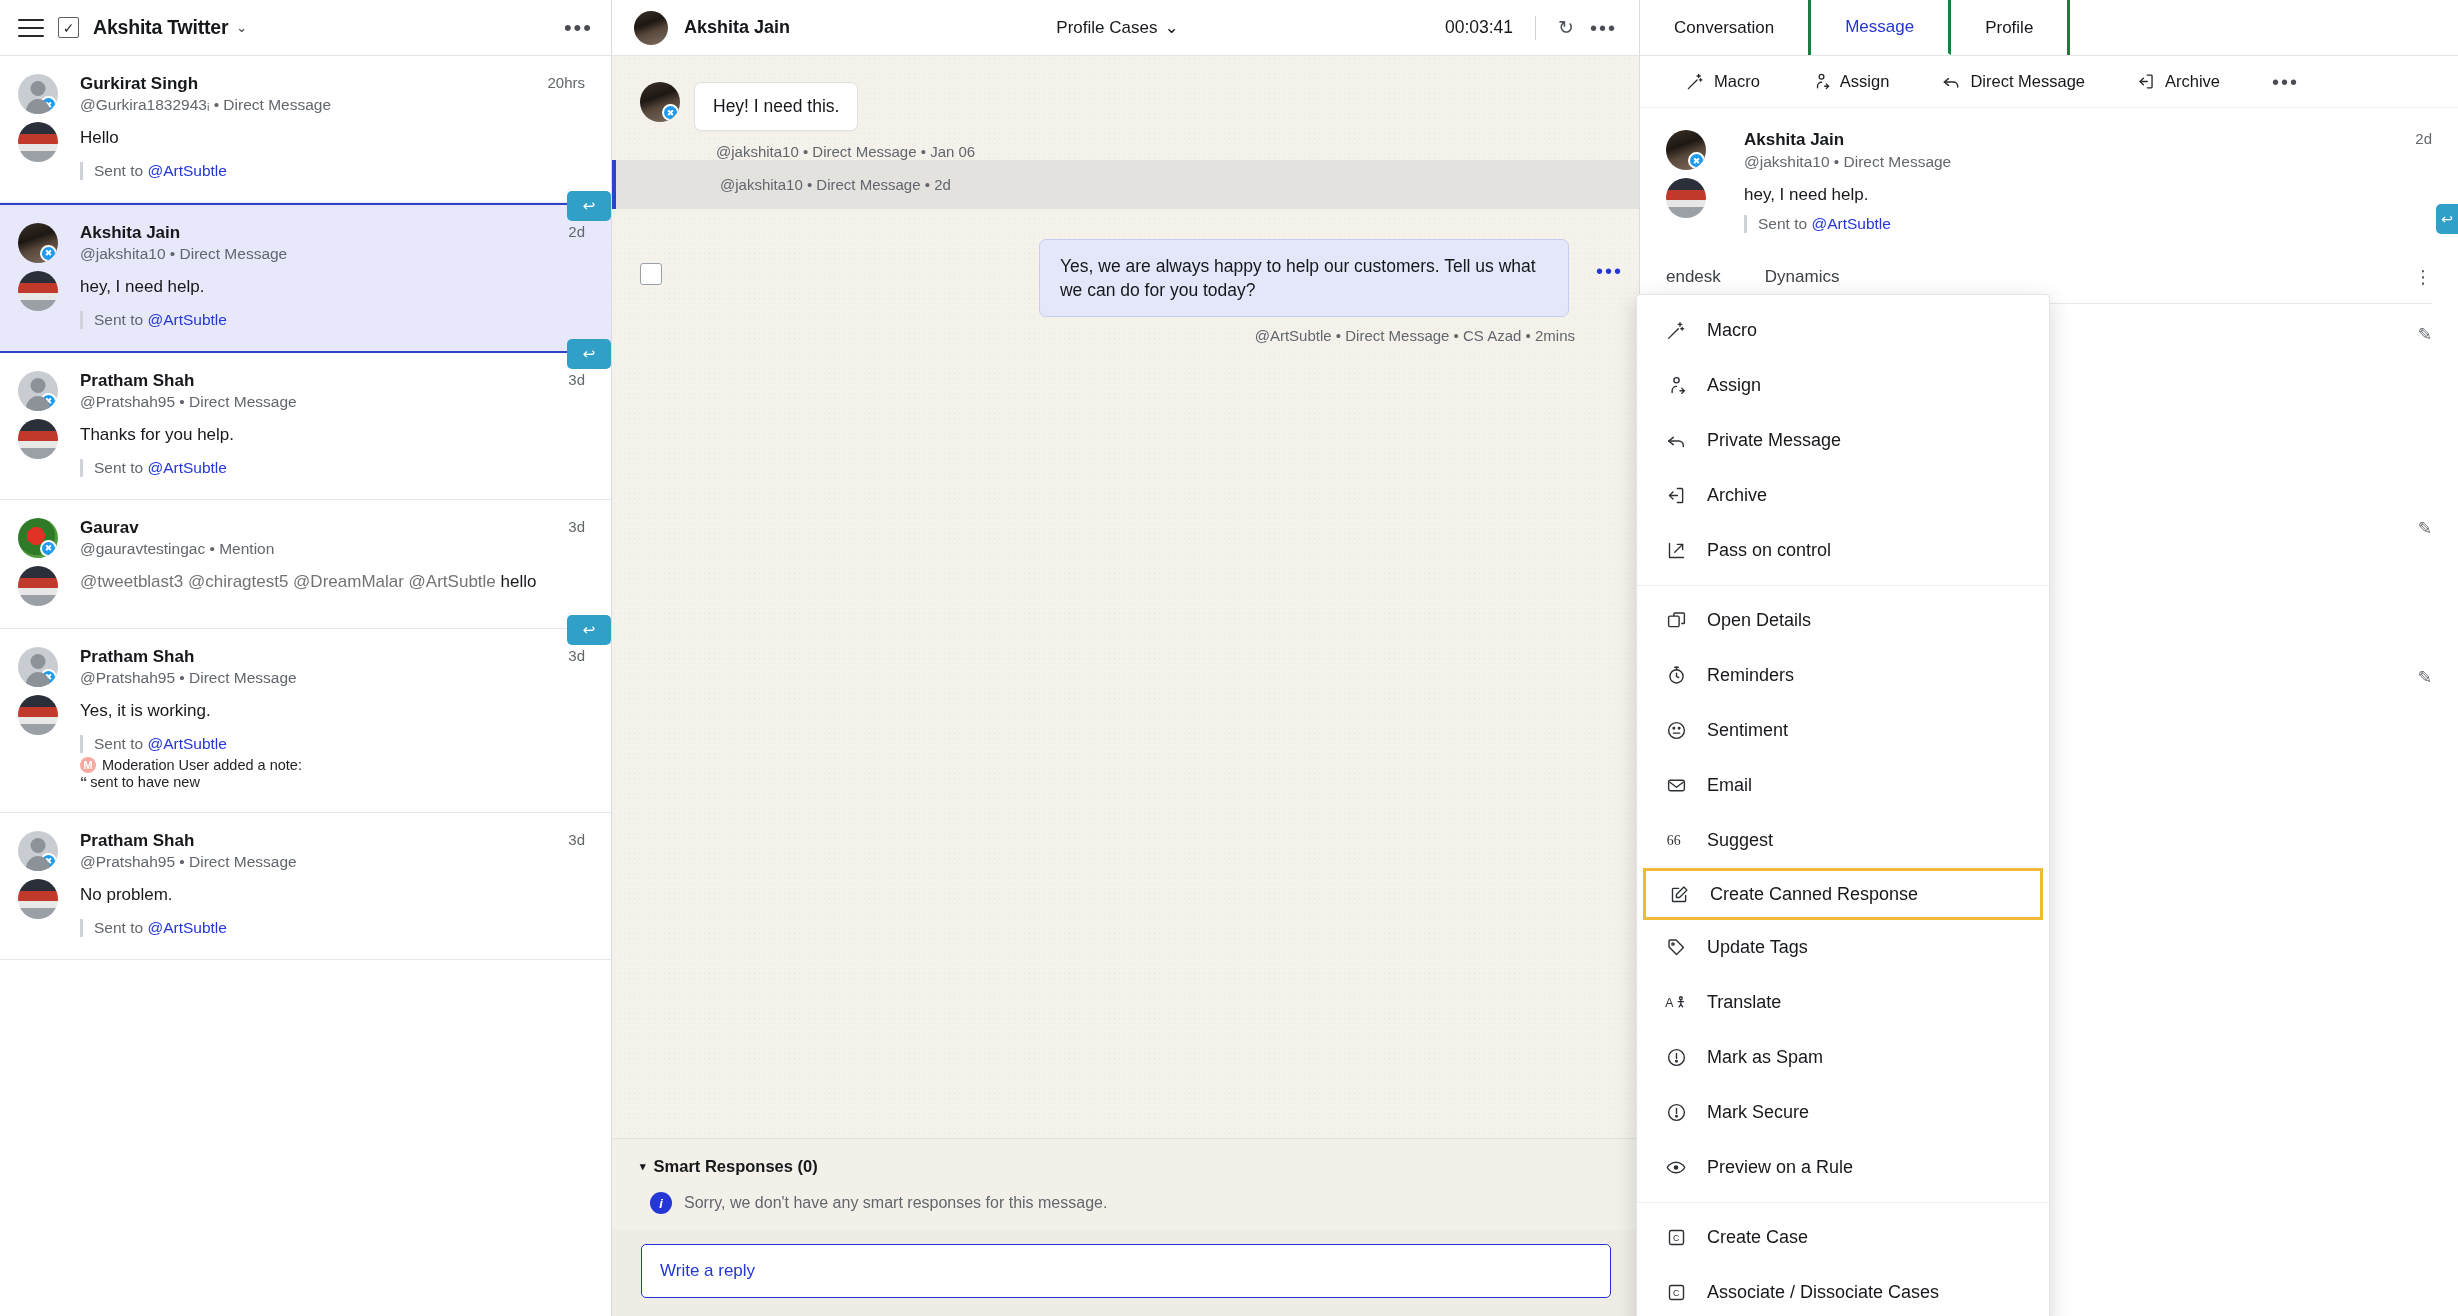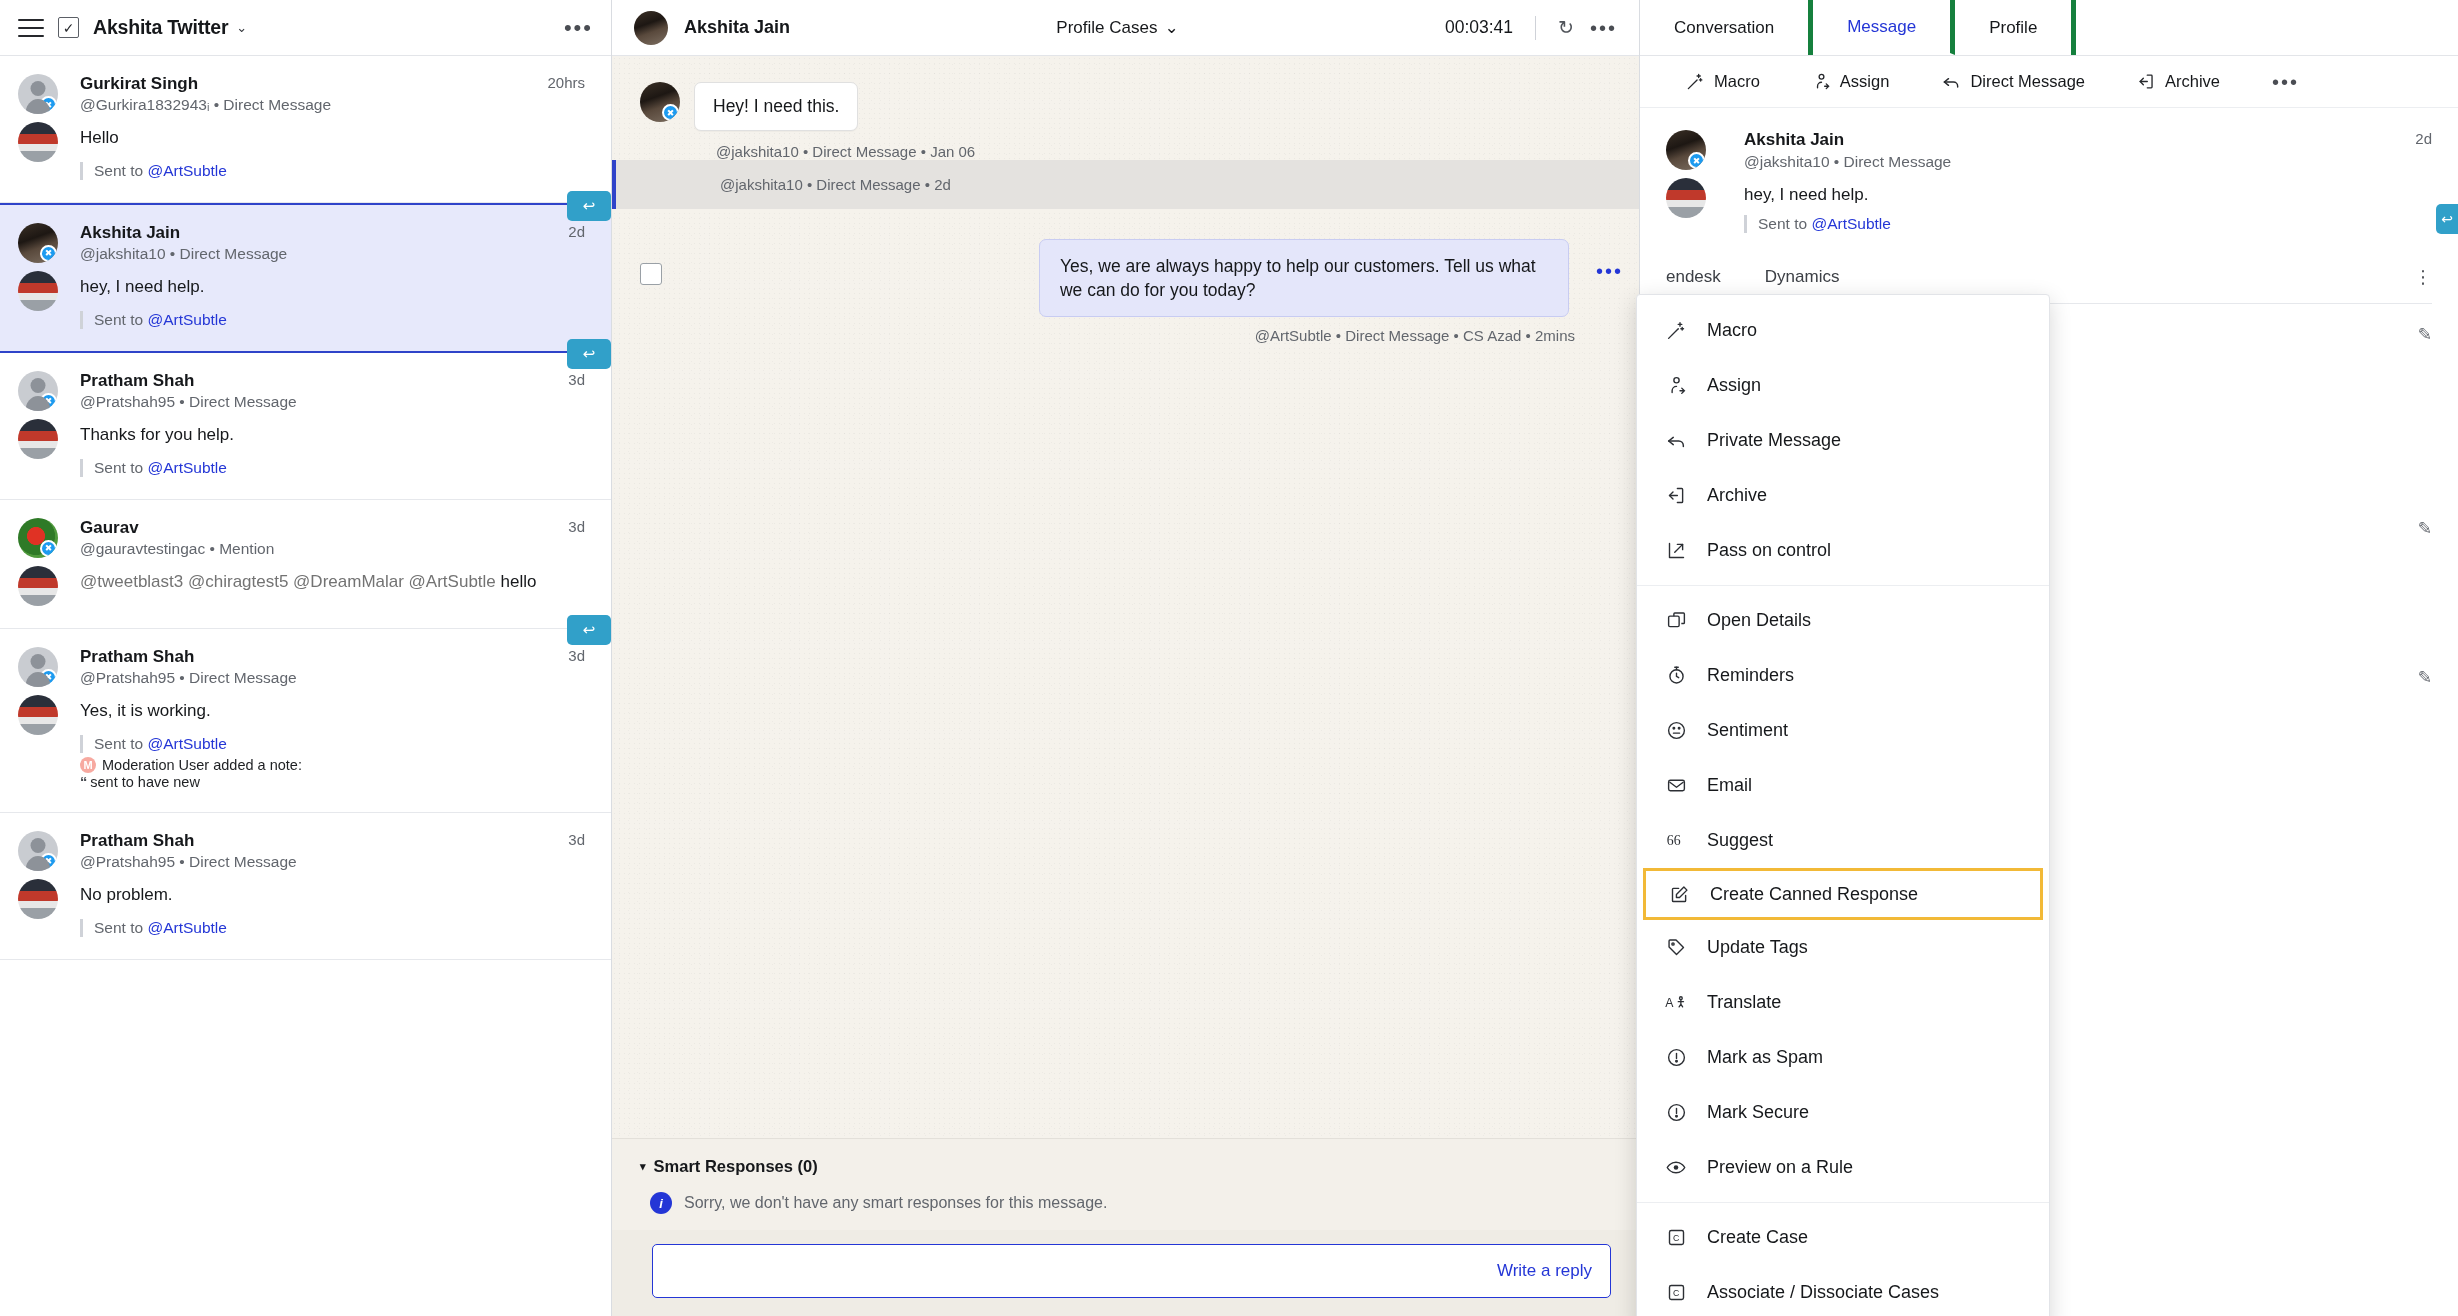--- a/index.html
+++ b/index.html
@@ -158,32 +158,32 @@
     border-top:1px solid #e3e0da;
     padding:18px 28px 16px 28px;
     background:transparent;
   }
   .smart-title { font-size:16.5px;font-weight:bold;color:#16181b; display:flex;align-items:center;gap:8px;}
   .caret { font-size:11px; color:#16181b;}
   .smart-body { display:flex;align-items:center;gap:12px;margin-top:16px;padding-left:10px;}
   .info-ic { width:22px;height:22px;border-radius:50%;background:#2436d6;color:#fff;
     display:flex;align-items:center;justify-content:center;font-size:13px;font-style:italic;font-weight:bold;}
   .smart-txt { font-size:16px;color:#62666d; }
-  .composer { padding:14px 28px 18px 40px; background:#efece5;text-align:right; }
+  .composer { padding:14px 28px 18px 29px; background:#efece5; }
   .reply-box {
     border:1.8px solid #2436d6; border-radius:5px; background:#fff;
     padding:16px 18px; font-size:17px; color:#2436d6;
   }
 
   
   .right-panel { flex:1; height:100%; background:#fff; display:flex;flex-direction:column; position:relative;}
   .rtabs { display:flex; height:56px;min-height:56px; border-bottom:1px solid #e3e5e9;}
   .rtab {
     padding:0 34px; display:flex;align-items:center; font-size:17px; color:#16181b;
-    border-right:5px solid #15803d; cursor:pointer;
+    border-right:3px solid #15803d; cursor:pointer;
   }
   .rtab.active { color:#2436d6; border-bottom:2px solid transparent;}
   .rtoolbar {
     height:52px;min-height:52px; display:flex;align-items:center; gap:0;
     padding-left:46px; border-bottom:1px solid #eceef1;
   }
   .rtb-item { display:flex;align-items:center;gap:9px; font-size:16.5px;color:#16181b; margin-right:52px; cursor:pointer;}
   .rtb-dots{ font-size:20px;color:#4a4d53;letter-spacing:2px;line-height:8px;}
 
   .rcontent { flex:1; position:relative; overflow:hidden; padding:22px 26px 0 26px;}

